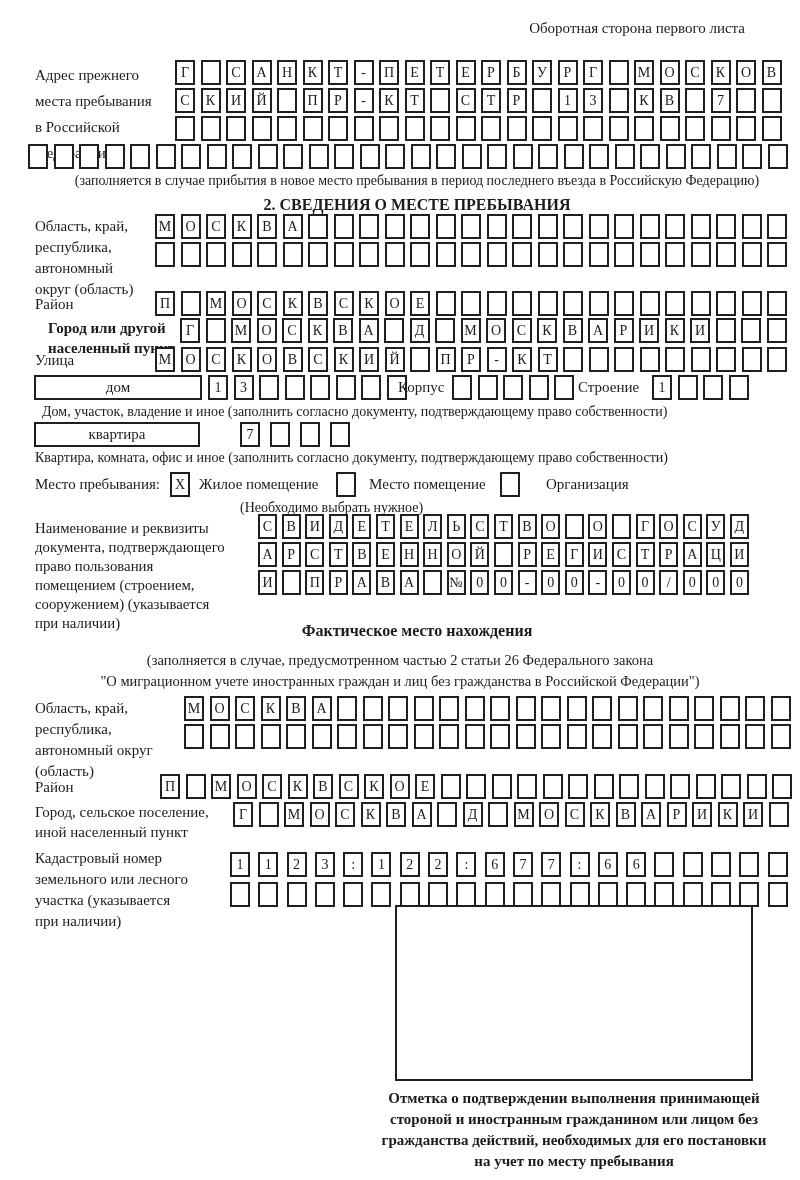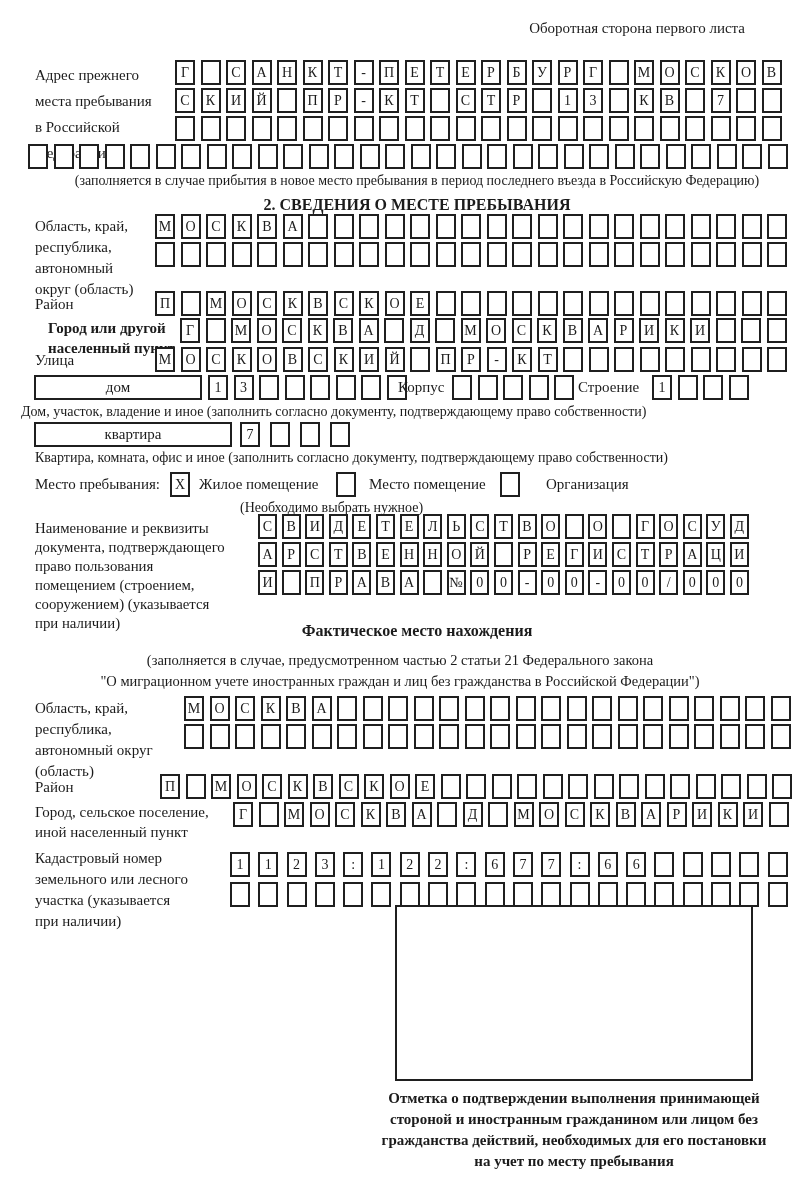--- a/index.html
+++ b/index.html
@@ -324,23 +324,23 @@
       <span class="cell"></span>
       <span class="cell"></span>
     </div>
   <div class="abs lbl" style="left:578px;top:377px;">Строение</div>
   <div class="abs boxes" style="left:652px;top:375px;">
       <span class="cell">1</span>
       <span class="cell"></span>
       <span class="cell"></span>
       <span class="cell"></span>
     </div>
-  <div class="abs note" style="left:21px;top:404px;">Дом, участок, владение и иное (заполнить согласно документу, подтверждающему право собственности)</div>
-
-  <div class="abs rect-label" style="left:34px;top:422px;width:198px;">квартира</div>
+  <div class="abs note" style="left:42px;top:404px;">Дом, участок, владение и иное (заполнить согласно документу, подтверждающему право собственности)</div>
+
+  <div class="abs rect-label" style="left:34px;top:422px;width:166px;">квартира</div>
   <div class="abs boxes apt" style="left:240px;top:422px;">
       <span class="cell">7</span>
       <span class="cell"></span>
       <span class="cell"></span>
       <span class="cell"></span>
     </div>
   <div class="abs note" style="left:35px;top:450px;">Квартира, комната, офис и иное (заполнить согласно документу, подтверждающему право собственности)</div>
 
   <div class="abs lbl" style="left:35px;top:474px;">Место пребывания:</div>
   <div class="abs boxes" style="left:170px;top:472px;">
@@ -427,21 +427,21 @@
       <span class="cell">-</span>
       <span class="cell">0</span>
       <span class="cell">0</span>
       <span class="cell">/</span>
       <span class="cell">0</span>
       <span class="cell">0</span>
       <span class="cell">0</span>
     </div>
 
   <div class="abs bold centerline" style="top:622px;font-size:16px;">Фактическое место нахождения</div>
-  <div class="abs subtitle" style="left:0;width:100%;top:650px;">(заполняется в случае, предусмотренном частью 2 статьи 21 Федерального закона
+  <div class="abs subtitle" style="left:0;width:100%;top:650px;">(заполняется в случае, предусмотренном частью 2 статьи 26 Федерального закона
 "О миграционном учете иностранных граждан и лиц без гражданства в Российской Федерации")</div>
 
   <div class="abs lbl" style="left:35px;top:698px;width:150px;">Область, край,
 республика,
 автономный округ
 (область)</div>
   <div class="abs boxes" style="left:184px;top:696px;">
       <span class="cell">М</span>
       <span class="cell">О</span>
       <span class="cell">С</span>

